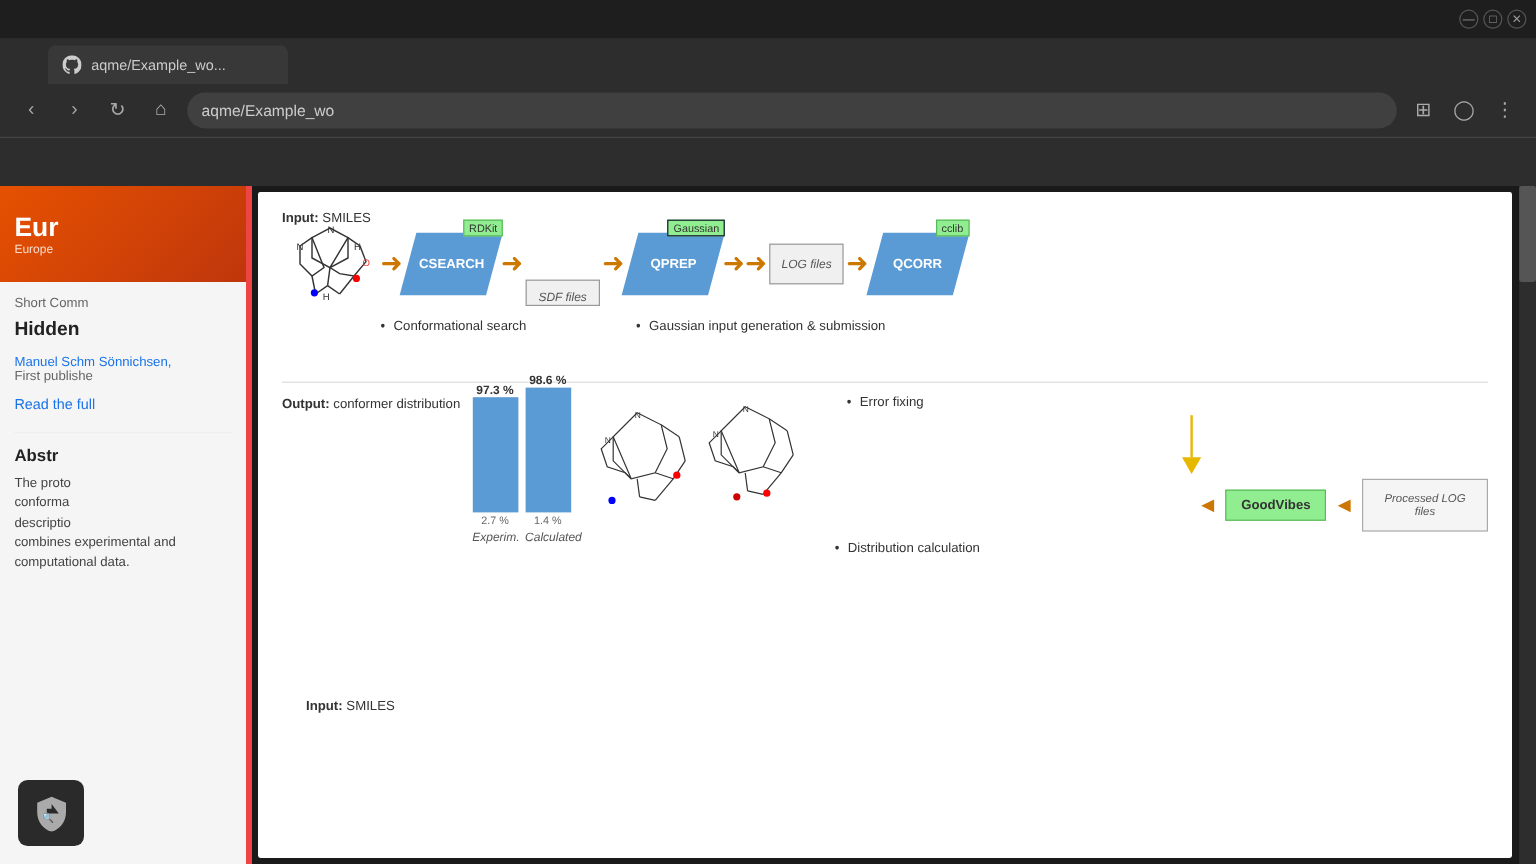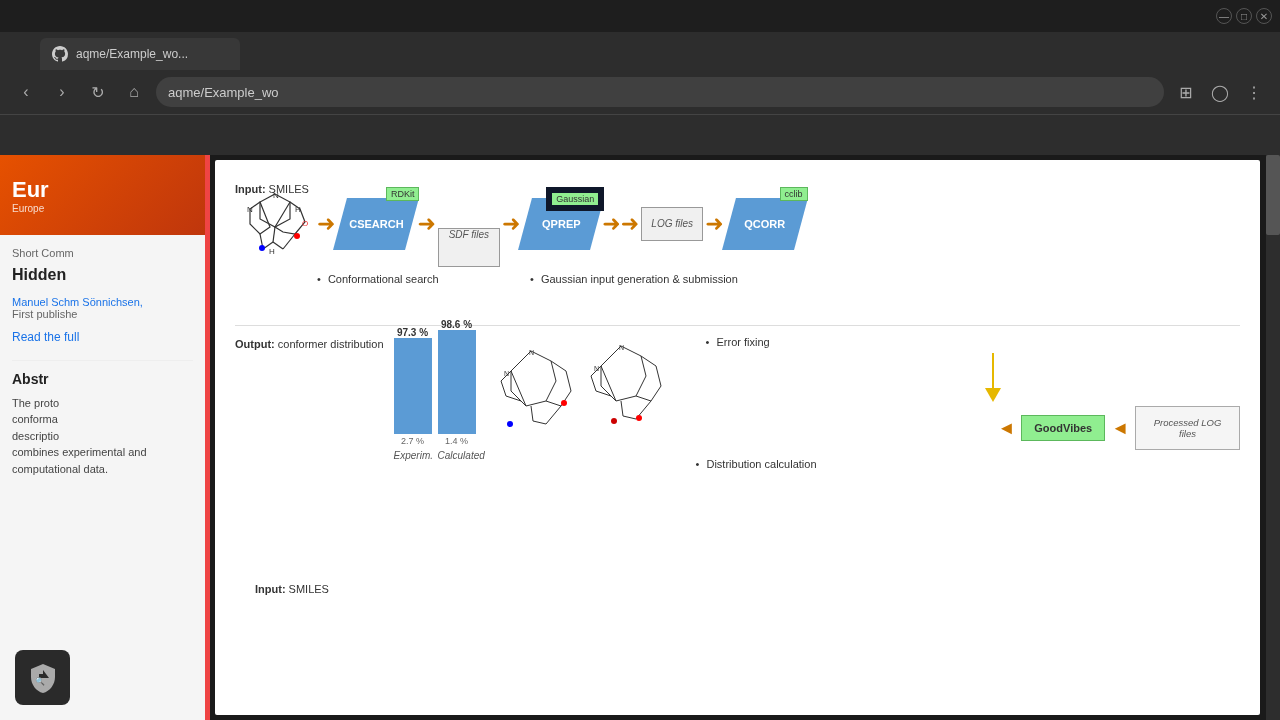--- a/index.html
+++ b/index.html
@@ -365,30 +365,30 @@
           <div style="color:#cc7700; font-size:22px; flex-shrink:0;">➜</div>
 
           <div style="position:relative; flex-shrink:0; width:78px; height:58px; display:flex; align-items:center; justify-content:center;">
             <div style="width:72px; height:52px; background:#5b9bd5; transform:skewX(-15deg); position:absolute;"></div>
             <span style="position:relative; z-index:2; font-weight:bold; font-size:11px; color:white; text-align:center;">CSEARCH</span>
             <span style="position:absolute; top:-8px; right:-4px; background:#90ee90; border:1px solid #5cb85c; padding:1px 4px; font-size:9px; color:#333; z-index:3;">RDKit</span>
           </div>
 
           <div style="color:#cc7700; font-size:22px; flex-shrink:0;">➜</div>
 
-          <div style="width:62px; height:39px; border:1.5px solid #999; background:#f0f0f0; display:flex; align-items:flex-start; justify-content:center; font-size:10px; font-style:italic; color:#555; flex-shrink:0;margin-top:48px;">
+          <div style="width:62px; height:22px; border:1.5px solid #999; background:#f0f0f0; display:flex; align-items:flex-end; justify-content:center; font-size:10px; font-style:italic; color:#555; flex-shrink:0;margin-top:48px;">
             <span>SDF files</span>
           </div>
 
           <div style="color:#cc7700; font-size:22px; flex-shrink:0;">➜</div>
 
           <div style="position:relative; flex-shrink:0; width:78px; height:58px; display:flex; align-items:center; justify-content:center;">
             <div style="width:72px; height:52px; background:#5b9bd5; transform:skewX(-15deg); position:absolute;"></div>
             <span style="position:relative; z-index:2; font-weight:bold; font-size:11px; color:white; text-align:center;">QPREP</span>
-            <span style="position:absolute; top:-8px; right:-4px; background:#90ee90; border:6px solid #0f172a; padding:1px 4px; font-size:9px; color:#333; z-index:3;">Gaussian</span>
+            <span style="position:absolute; top:-8px; right:-4px; background:#90ee90; border:1px solid #0f172a; padding:1px 4px; font-size:9px; color:#333; z-index:3;">Gaussian</span>
           </div>
 
           <div style="color:#cc7700; font-size:22px; flex-shrink:0;">➜➜</div>
 
           <div style="width:62px; height:34px; border:1.5px solid #999; background:#f0f0f0; display:flex; align-items:center; justify-content:center; font-size:10px; font-style:italic; color:#555; flex-shrink:0;">
             <span>LOG files</span>
           </div>
 
           <div style="color:#cc7700; font-size:22px; flex-shrink:0;">➜</div>
 

